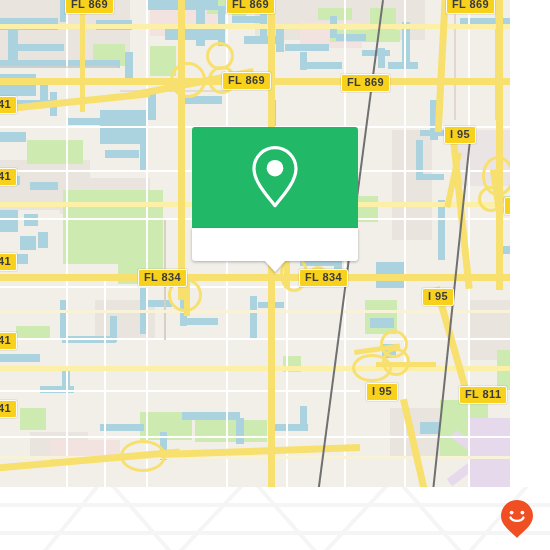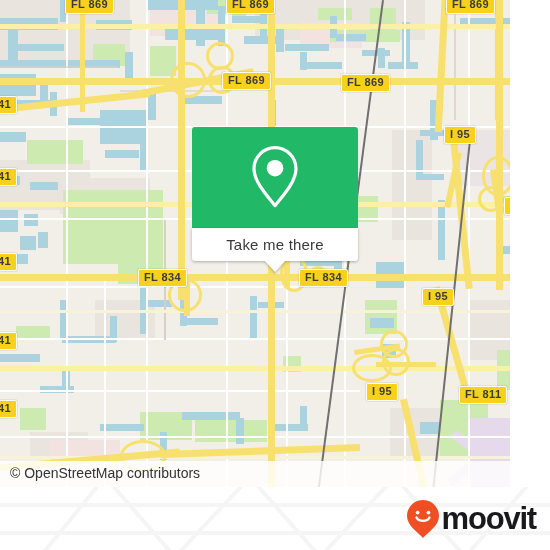--- a/index.html
+++ b/index.html
@@ -280,33 +280,29 @@
         <div class="shield" style="left: 138px; top: 269px;">FL 834</div>
         <div class="shield" style="left: 299px; top: 269px;">FL 834</div>
         <div class="shield" style="left: 533px; top: 262px;">FL</div>
         <div class="shield" style="left: 422px; top: 288px;">I 95</div>
         <div class="shield" style="left: -8px; top: 332px;">41</div>
         <div class="shield" style="left: 366px; top: 383px;">I 95</div>
         <div class="shield" style="left: 459px; top: 386px;">FL 811</div>
         <div class="shield" style="left: -8px; top: 400px;">41</div>
       </div>
 
-    <div id="attrib">
-      <span>© OpenStreetMap contributors</span>
-    </div>
 
     <div id="card">
       <div id="card-top">
         <svg id="pin" width="54" height="66" viewBox="0 0 54 66">
           <path d="M27 4 C15.4 4 6 13.4 6 25 C6 38 19 52 27 62 C35 52 48 38 48 25 C48 13.4 38.6 4 27 4 Z" fill="none" stroke="#ffffff" stroke-width="3.2" stroke-linejoin="round"></path>
           <circle cx="27" cy="24.5" r="8.3" fill="#ffffff"></circle>
         </svg>
       </div>
       <div id="card-btn">
-        <span>Take me there</span>
         <div id="card-tail"></div>
       </div>
     </div>
   </div>
 
   <div id="footer">
     <svg id="footer-wm" viewBox="0 0 550 63" preserveAspectRatio="none">
       <g stroke="#eeeeee" stroke-width="4" fill="none">
         <path d="M40 70 L105 -10"></path>
           <path d="M105 -10 L175 70"></path>
@@ -319,16 +315,15 @@
           <path d="M0 46 L550 46"></path>
       </g>
     </svg>
     <div id="logo">
       <svg id="logo-mark" width="34" height="40" viewBox="0 0 34 40">
         <path d="M17 1 C8.2 1 1 8.2 1 17 C1 27 12 33 17 39 C22 33 33 27 33 17 C33 8.2 25.8 1 17 1 Z" fill="#f04e23"></path>
         <circle cx="11.6" cy="13.6" r="1.9" fill="#ffffff"></circle>
         <circle cx="22.4" cy="13.6" r="1.9" fill="#ffffff"></circle>
         <path d="M10.5 18.5 C12.6 23 21.4 23 23.5 18.5" fill="none" stroke="#ffffff" stroke-width="2.4" stroke-linecap="round"></path>
       </svg>
-      <span id="logo-text">moovit</span>
     </div>
   </div>
 </div>
 
 </body></html>

